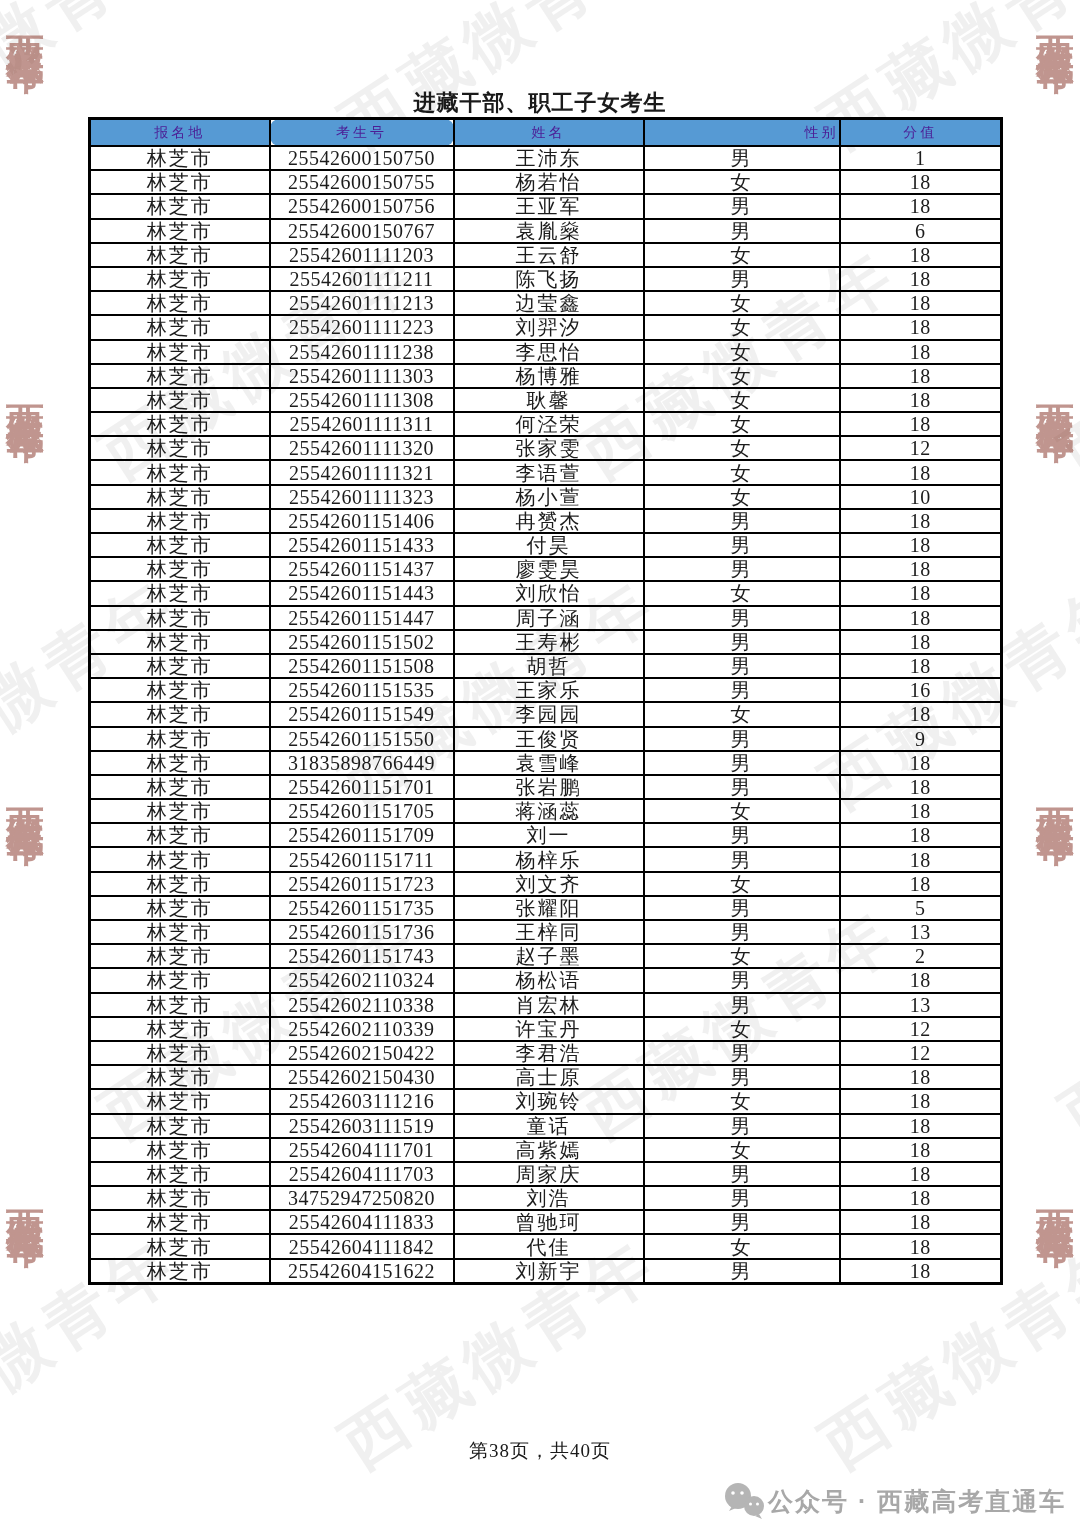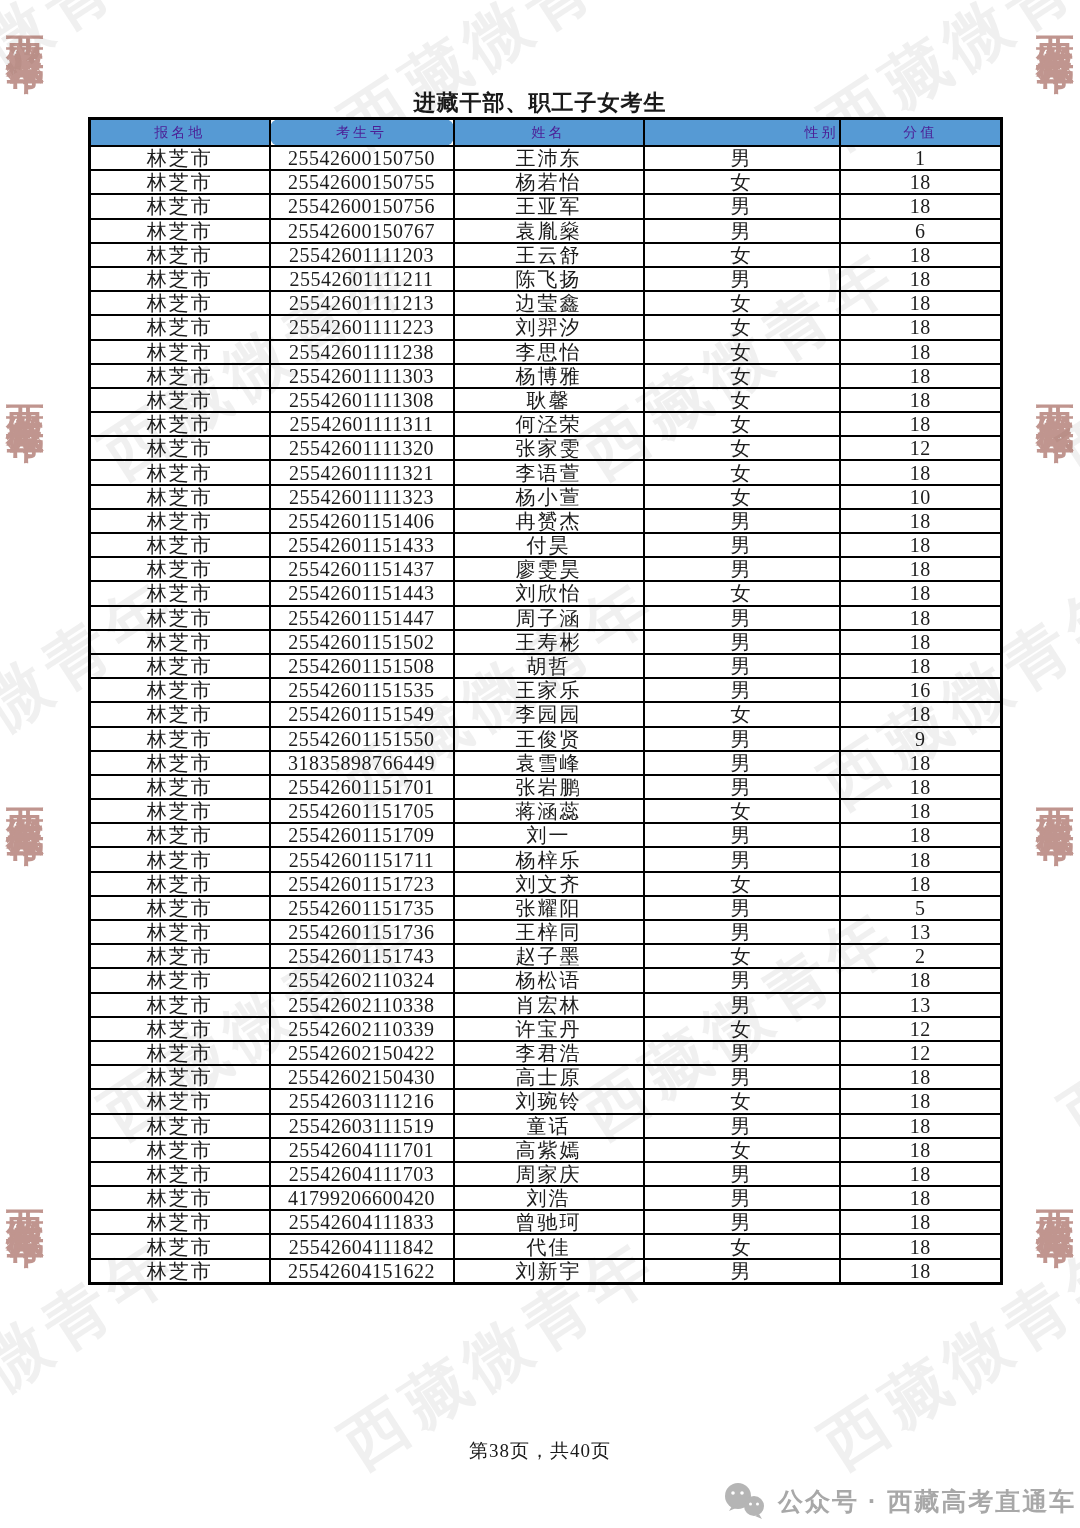--- a/index.html
+++ b/index.html
@@ -37,21 +37,21 @@
   }
   .score-table td.cjk{letter-spacing:2px;}
   .score-table td.num{letter-spacing:0.5px;font-size:20px;}
   
   .page-footer{
     position:absolute;top:1438px;left:0;width:1080px;text-align:center;z-index:2;
     font-size:19px;letter-spacing:1px;
   }
   
   .credit{
-    position:absolute;top:1482px;left:722px;z-index:2;display:flex;align-items:center;gap:10px;
+    position:absolute;top:1482px;left:722px;z-index:2;display:flex;align-items:center;
     color:#a8a8a8;font-size:25px;font-weight:700;letter-spacing:2px;
     font-family:"Liberation Sans","DejaVu Sans",sans-serif;
   }
   .credit svg{display:block;}
 </style>
 </head>
 <body>
 
 <div class="wm-layer" id="wm-layer">
     <div class="wm" style="color: rgb(143, 143, 143); left: -160px; top: -10px;">西藏微青年</div>
@@ -395,21 +395,21 @@
       </tr>
       <tr>
         <td class="cjk">林芝市</td>
         <td class="num">25542604111703</td>
         <td class="cjk">周家庆</td>
         <td class="cjk">男</td>
         <td class="num">18</td>
       </tr>
       <tr>
         <td class="cjk">林芝市</td>
-        <td class="num">41799206600420</td>
+        <td class="num">34752947250820</td>
         <td class="cjk">刘浩</td>
         <td class="cjk">男</td>
         <td class="num">18</td>
       </tr>
       <tr>
         <td class="cjk">林芝市</td>
         <td class="num">25542604111833</td>
         <td class="cjk">曾驰珂</td>
         <td class="cjk">男</td>
         <td class="num">18</td>

